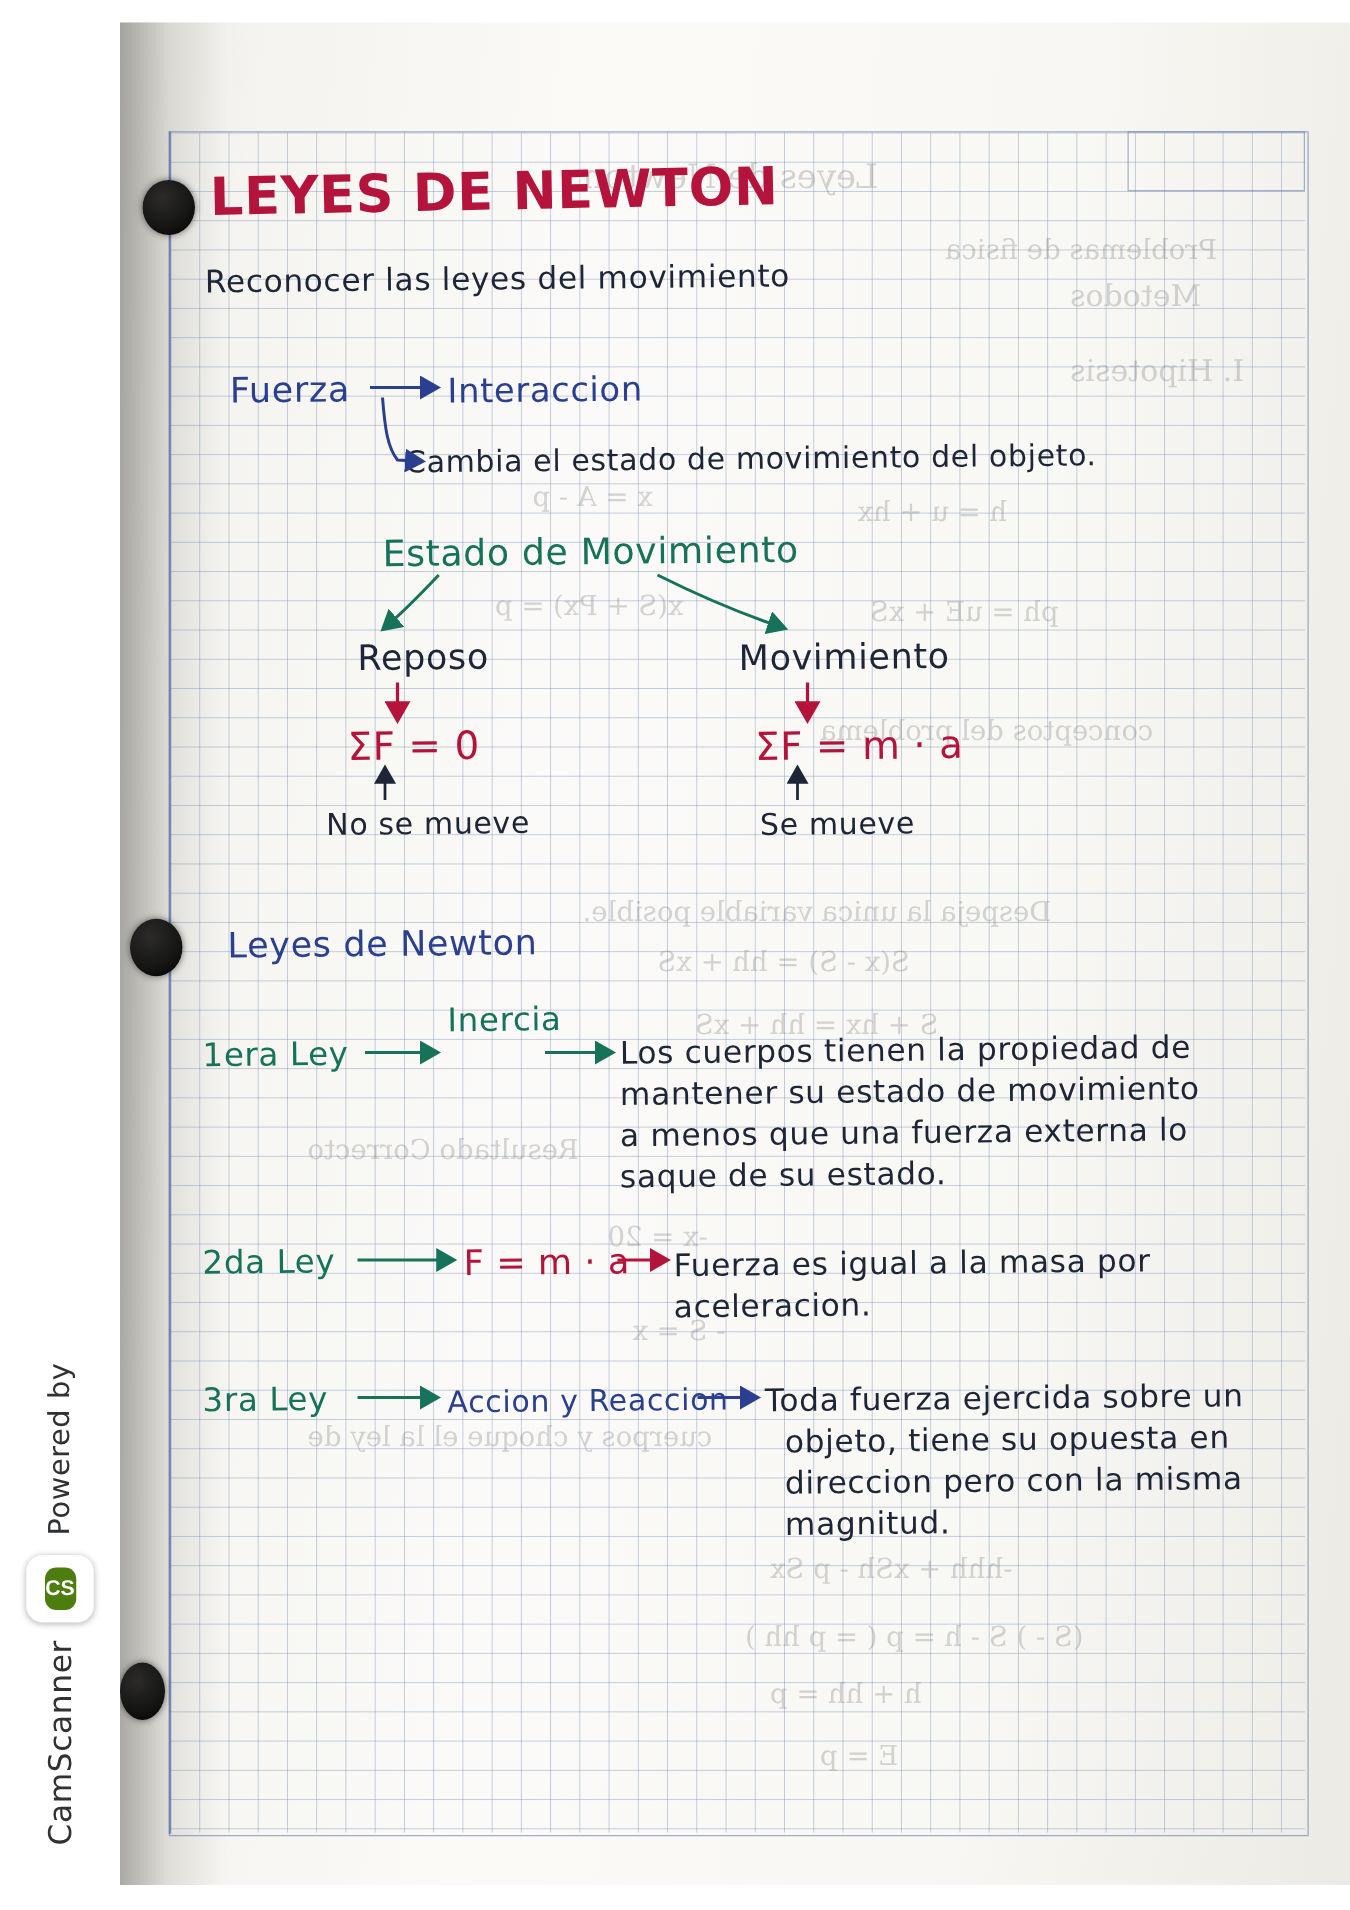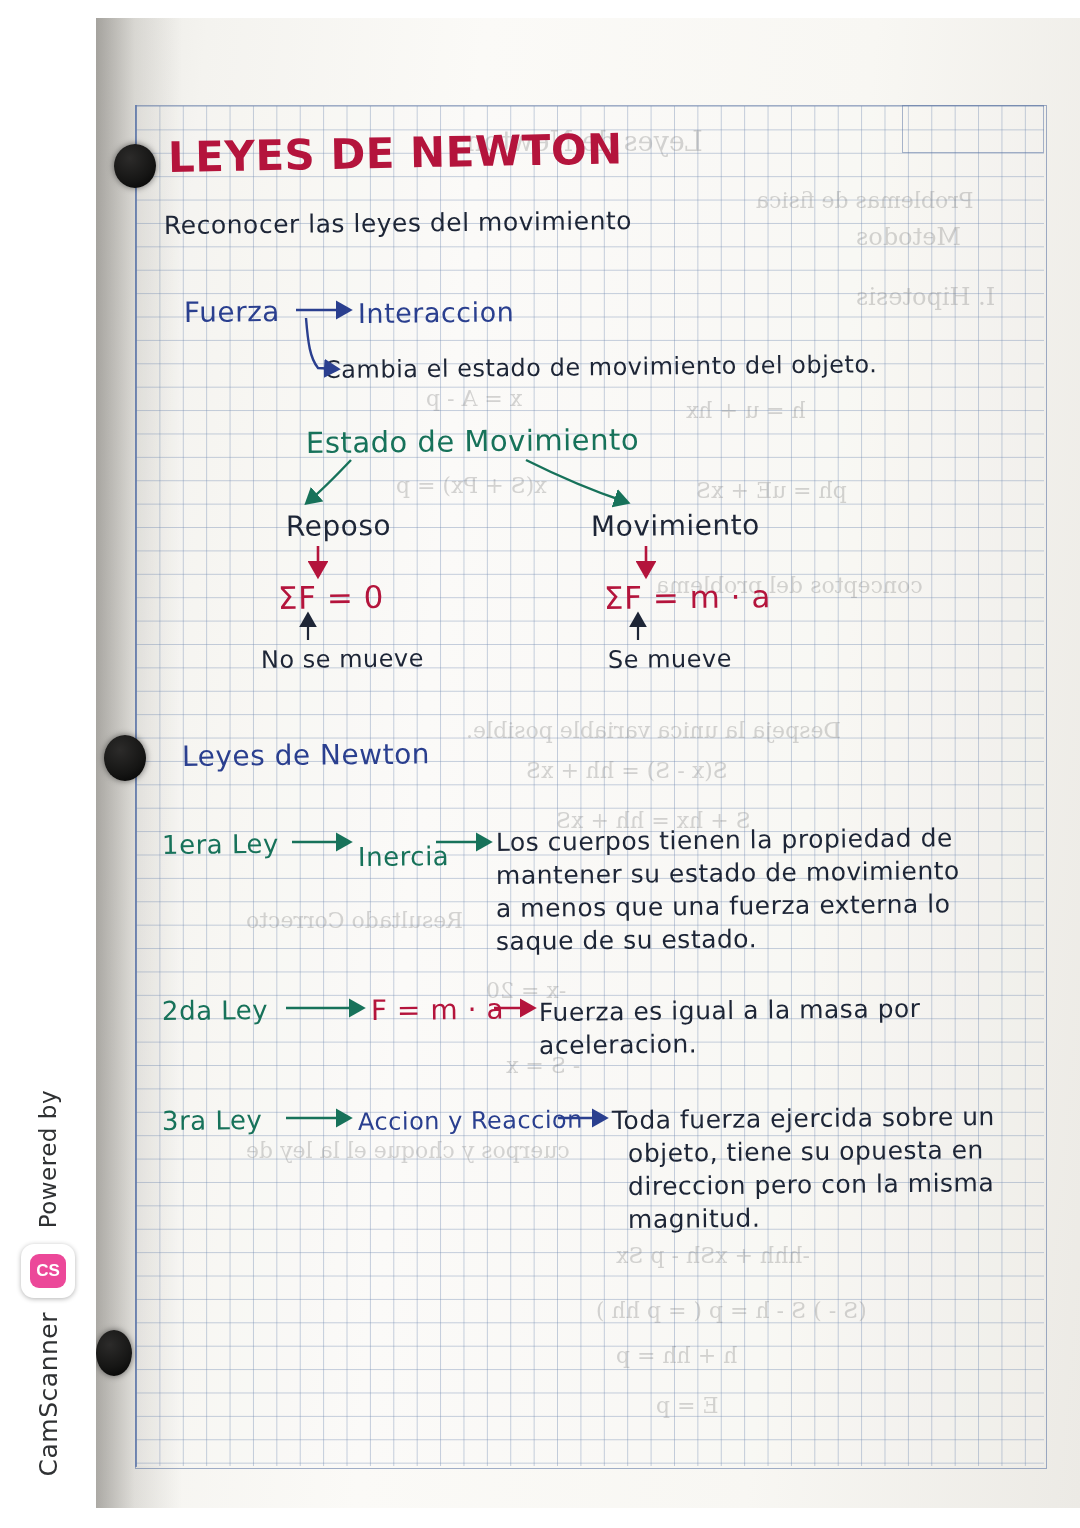--- a/index.html
+++ b/index.html
@@ -45,23 +45,23 @@
     width: 54px; height: 54px;
     border-radius: 13px;
     background: #ffffff;
     box-shadow: 0 1px 5px rgba(0,0,0,0.30);
     display: flex;
     align-items: center;
     justify-content: center;
     margin-bottom: 14px;
   }
   #cs-badge .inner {
-    width: 36px; height: 34px;
+    width: 25px; height: 34px;
     border-radius: 9px;
-    background: #ec4899;
+    background: #4d7c0f;
     color: #fff;
     font-size: 17px;
     font-weight: bold;
     display: flex;
     align-items: center;
     justify-content: center;
     font-family: "Liberation Sans", sans-serif;
   }
   #cs-name {
     font-size: 25px;
@@ -226,21 +226,21 @@
     <div class="hw red tilt2" style="left:182px; top:562px; font-size:31px;">ΣF = 0</div>
     <div class="hw dark tilt2" style="left:165px; top:628px; font-size:24px;">No se mueve</div>
 
     <div class="hw dark tilt2" style="left:495px; top:492px; font-size:28px;">Movimiento</div>
     <div class="hw red tilt2" style="left:508px; top:562px; font-size:31px;">ΣF = m · a</div>
     <div class="hw dark tilt2" style="left:512px; top:628px; font-size:24px;">Se mueve</div>
 
     <div class="hw blue tilt2" style="left:86px; top:722px; font-size:28px;">Leyes de Newton</div>
 
     <div class="hw green tilt2" style="left:66px; top:812px; font-size:26px;">1era Ley</div>
-    <div class="hw green tilt2" style="left:262px; top:824px; font-size:26px;">Inercia</div>
+    <div class="hw green tilt2" style="left:262px; top:784px; font-size:26px;">Inercia</div>
     <div class="hw dark tilt2" style="left:400px; top:810px; font-size:25px;">Los cuerpos tienen la propiedad  de</div>
     <div class="hw dark tilt2" style="left:400px; top:843px; font-size:25px;">mantener  su  estado de movimiento</div>
     <div class="hw dark tilt2" style="left:400px; top:876px; font-size:25px;">a menos  que una fuerza externa lo</div>
     <div class="hw dark tilt2" style="left:400px; top:909px; font-size:25px;">saque  de  su  estado.</div>
 
     <div class="hw green tilt2" style="left:66px; top:978px; font-size:26px;">2da Ley</div>
     <div class="hw red tilt2" style="left:275px; top:976px; font-size:28px;">F = m · a</div>
     <div class="hw dark tilt2" style="left:443px; top:980px; font-size:25px;">Fuerza es  igual a  la   masa   por</div>
     <div class="hw dark tilt2" style="left:443px; top:1013px; font-size:25px;">aceleracion.</div>
 

